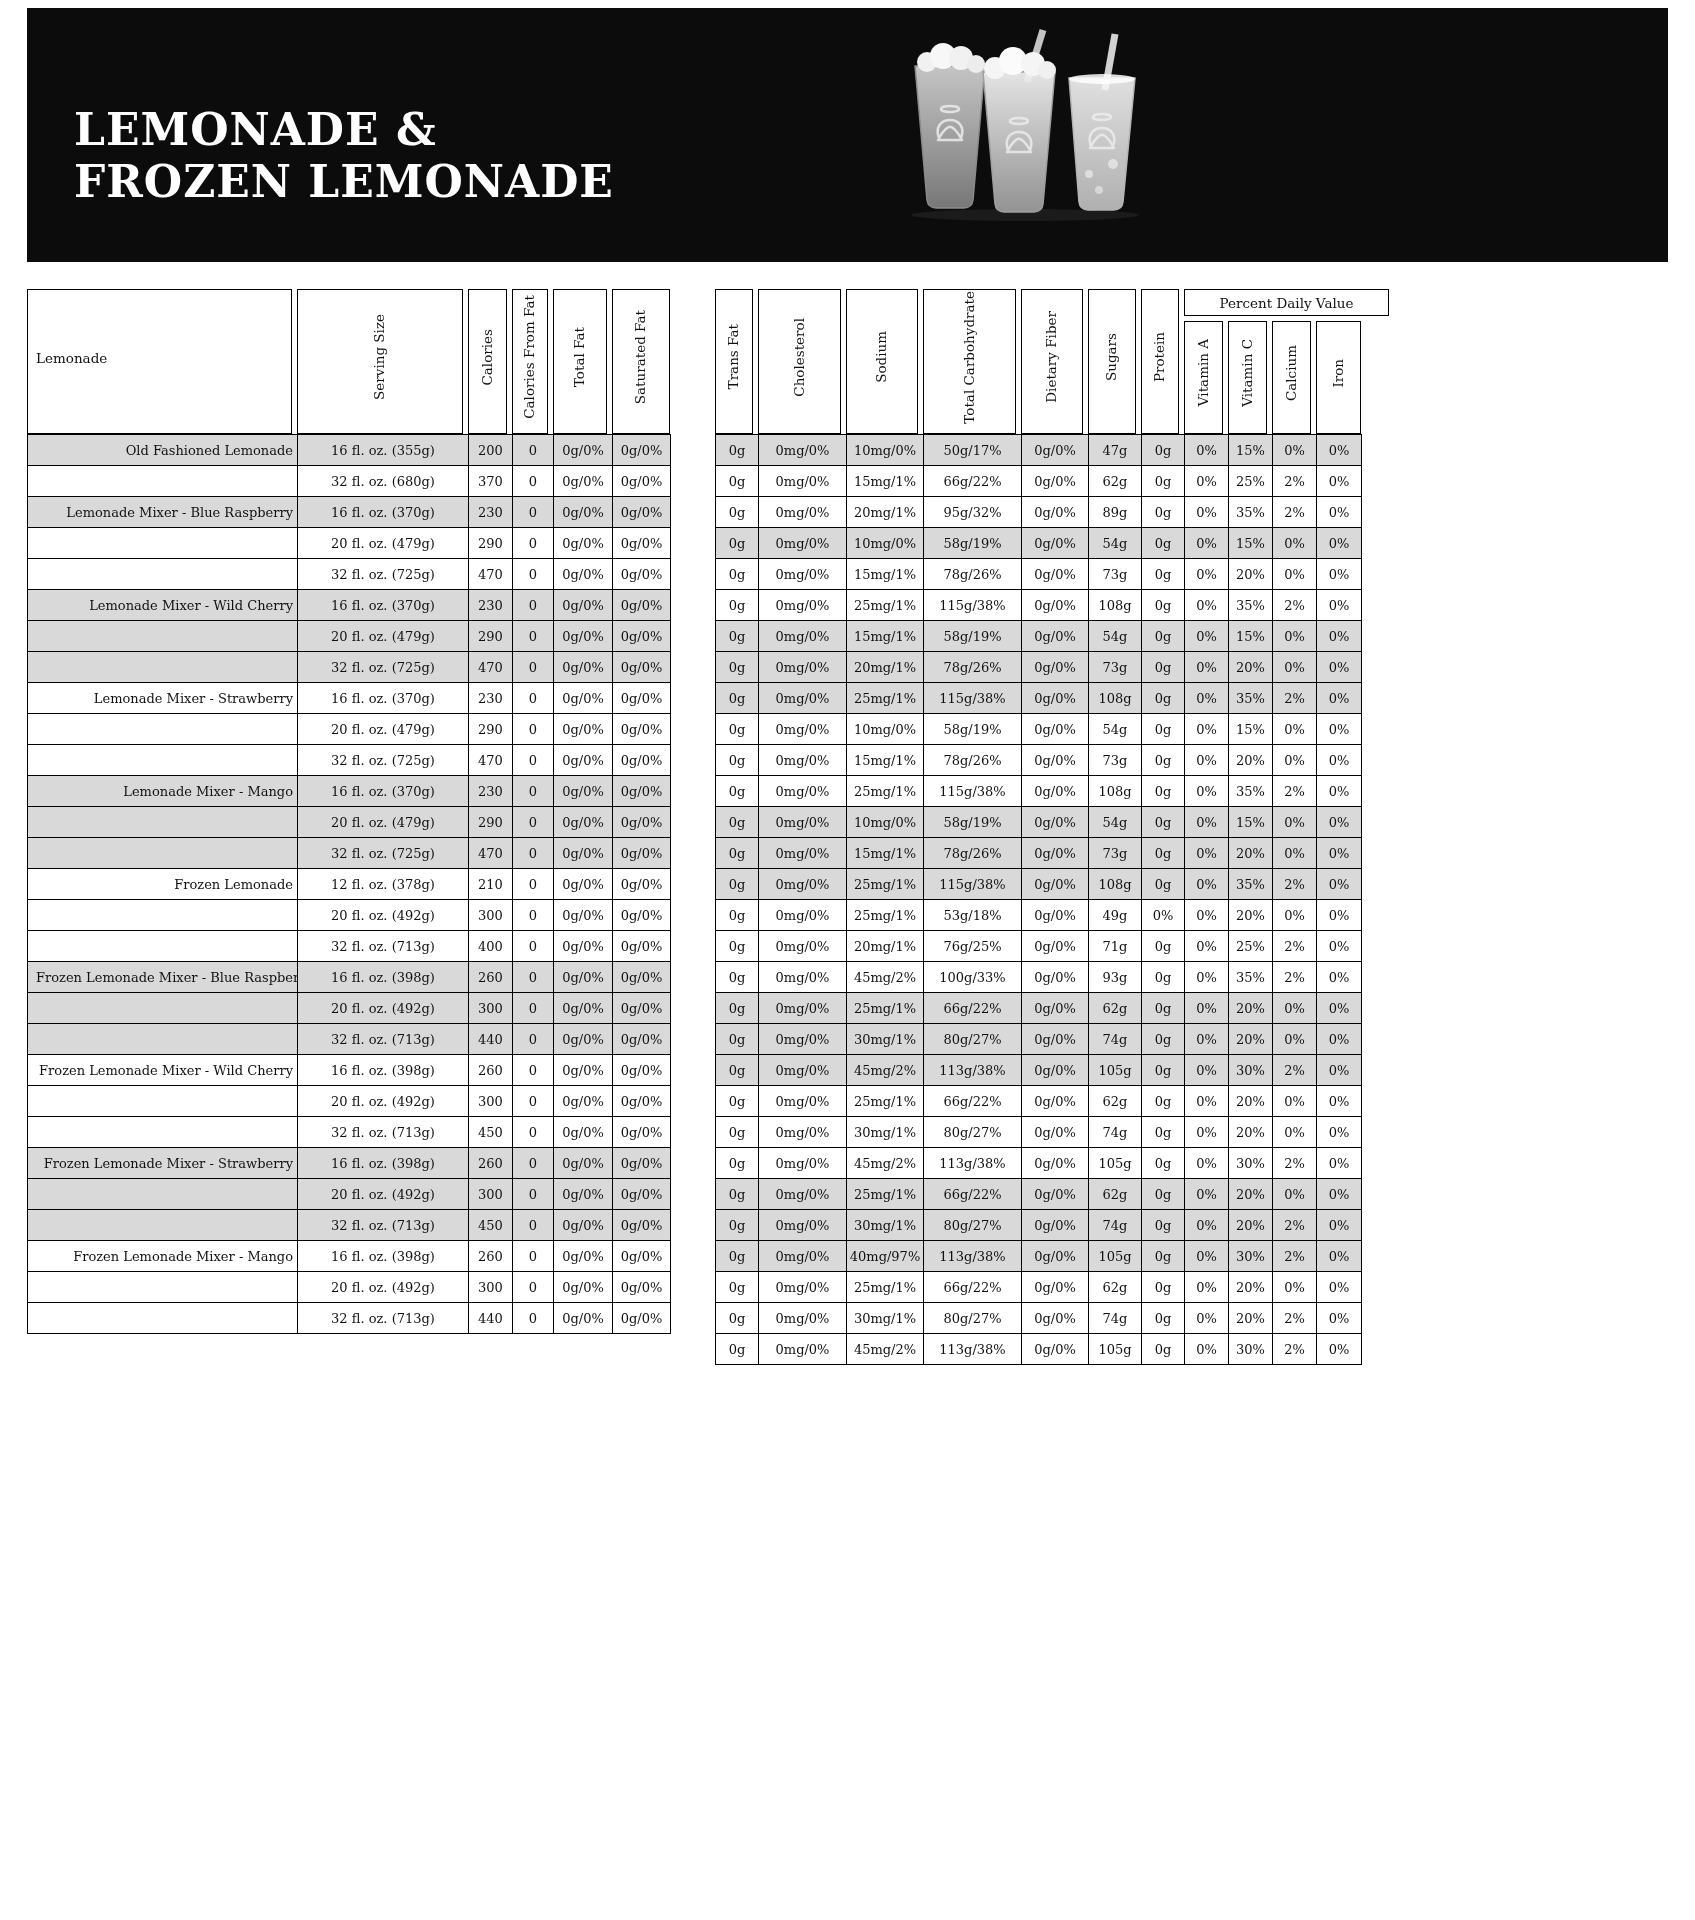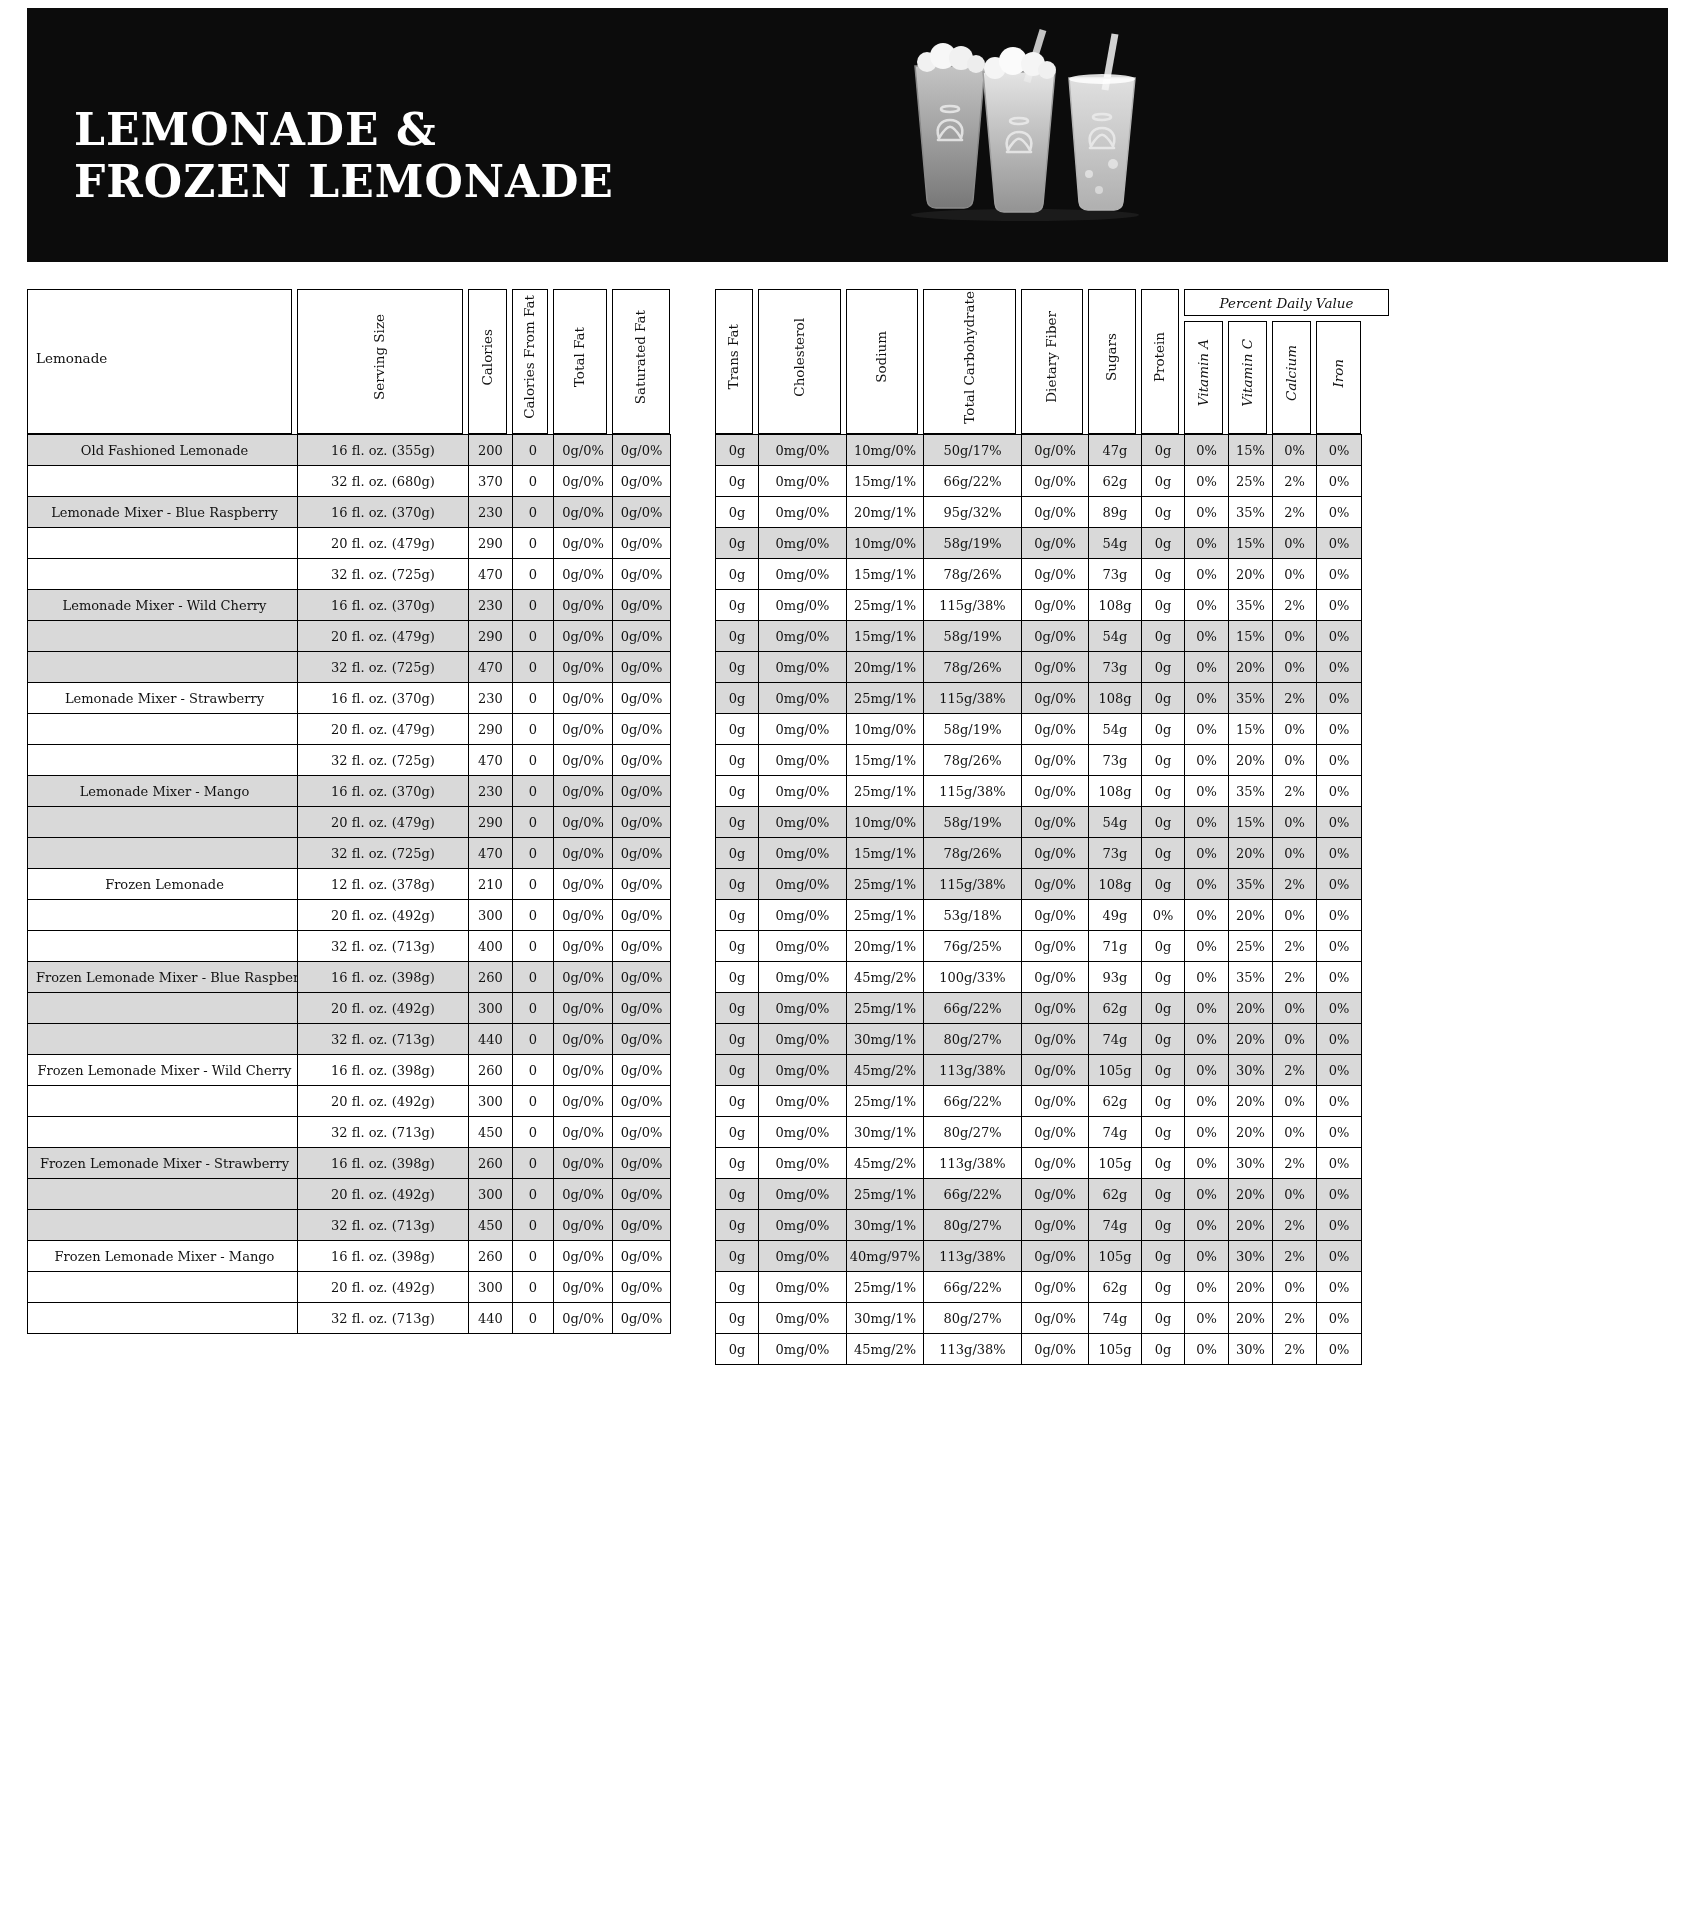--- a/index.html
+++ b/index.html
@@ -23,21 +23,21 @@
             white-space:nowrap; line-height:1; }
   .pdv-group { display:flex; flex-direction:column; gap:5px; }
   .pdv-bar { border:1px solid #000; height:27px; display:flex; align-items:center;
              justify-content:center; font-size:13.5px; background:#fff; }
   .pdv-cols { display:flex; gap:5px; flex:1; }
   table.grid { border-collapse:collapse; table-layout:fixed; }
   table.grid-left  { width:643px; }
   table.grid-right { width:646px; }
   table.grid td { border:1px solid #000; height:31px; font-size:13px; text-align:center;
                   padding:0 2px; white-space:nowrap; overflow:hidden; }
-  table.grid td.name { text-align:center; padding:0 4px 0 8px; }
+  table.grid td.name { text-align:right; padding:0 4px 0 8px; }
   tr.shaded td { background:#d9d9d9; }
 </style>
 </head>
 <body>
 
 <div class="page">
 
   <header class="banner">
     <div class="title">
       <span>LEMONADE &amp;</span>
@@ -384,21 +384,21 @@
           </div>
           <div class="hbox" style="width: 62px;">
             <span class="vlabel">Dietary Fiber</span>
           </div>
           <div class="hbox" style="width: 48px;">
             <span class="vlabel">Sugars</span>
           </div>
           <div class="hbox" style="width: 38px;">
             <span class="vlabel">Protein</span>
           </div>
-          <div class="pdv-group" style="width: 205px; font-style: italic;">
+          <div class="pdv-group" style="width: 205px;">
             <div class="pdv-bar">Percent Daily Value</div>
             <div class="pdv-cols">
               <div class="hbox" style="width: 39px;">
                 <span class="vlabel">Vitamin A</span>
               </div>
               <div class="hbox" style="width: 39px;">
                 <span class="vlabel">Vitamin C</span>
               </div>
               <div class="hbox" style="width: 39px;">
                 <span class="vlabel">Calcium</span>

